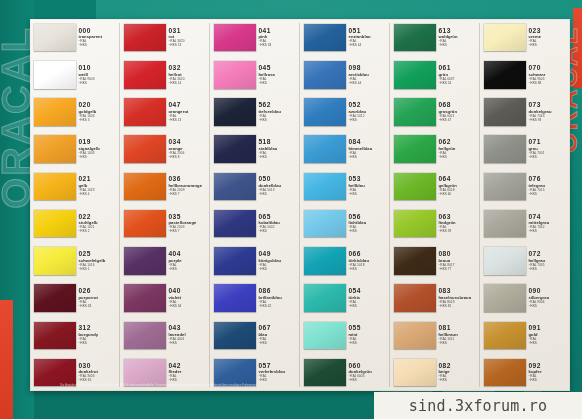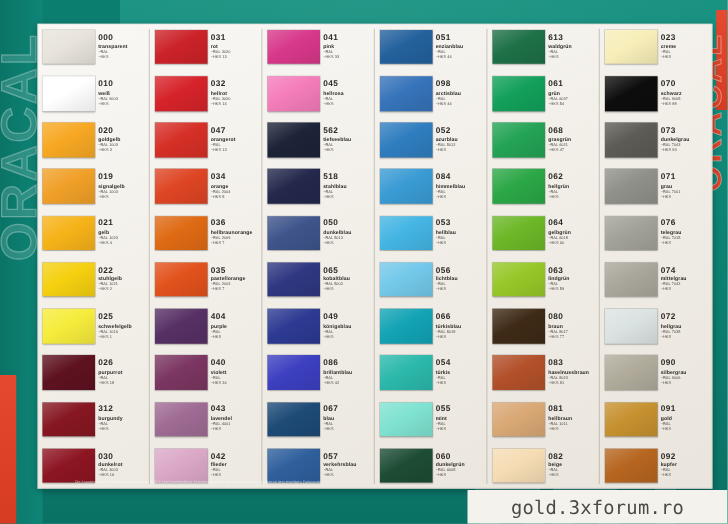--- a/index.html
+++ b/index.html
@@ -796,14 +796,14 @@
             <div class="rgb">~HKS</div>
           </div>
         </div>
       </div>
     </div>
 </div>
 
 <div id="footnote">Die Angaben zu den Farbtönen nach RAL und HKS-K sind unverbindliche Orientierungswerte und entsprechen nur annähernd dem jeweiligen Farbmuster.</div>
 
 <div id="wm">
-  <span id="wmText">gold.3xforum.ro</span>
+  <span id="wmText">sind.3xforum.ro</span>
 </div>
 
 </body></html>

